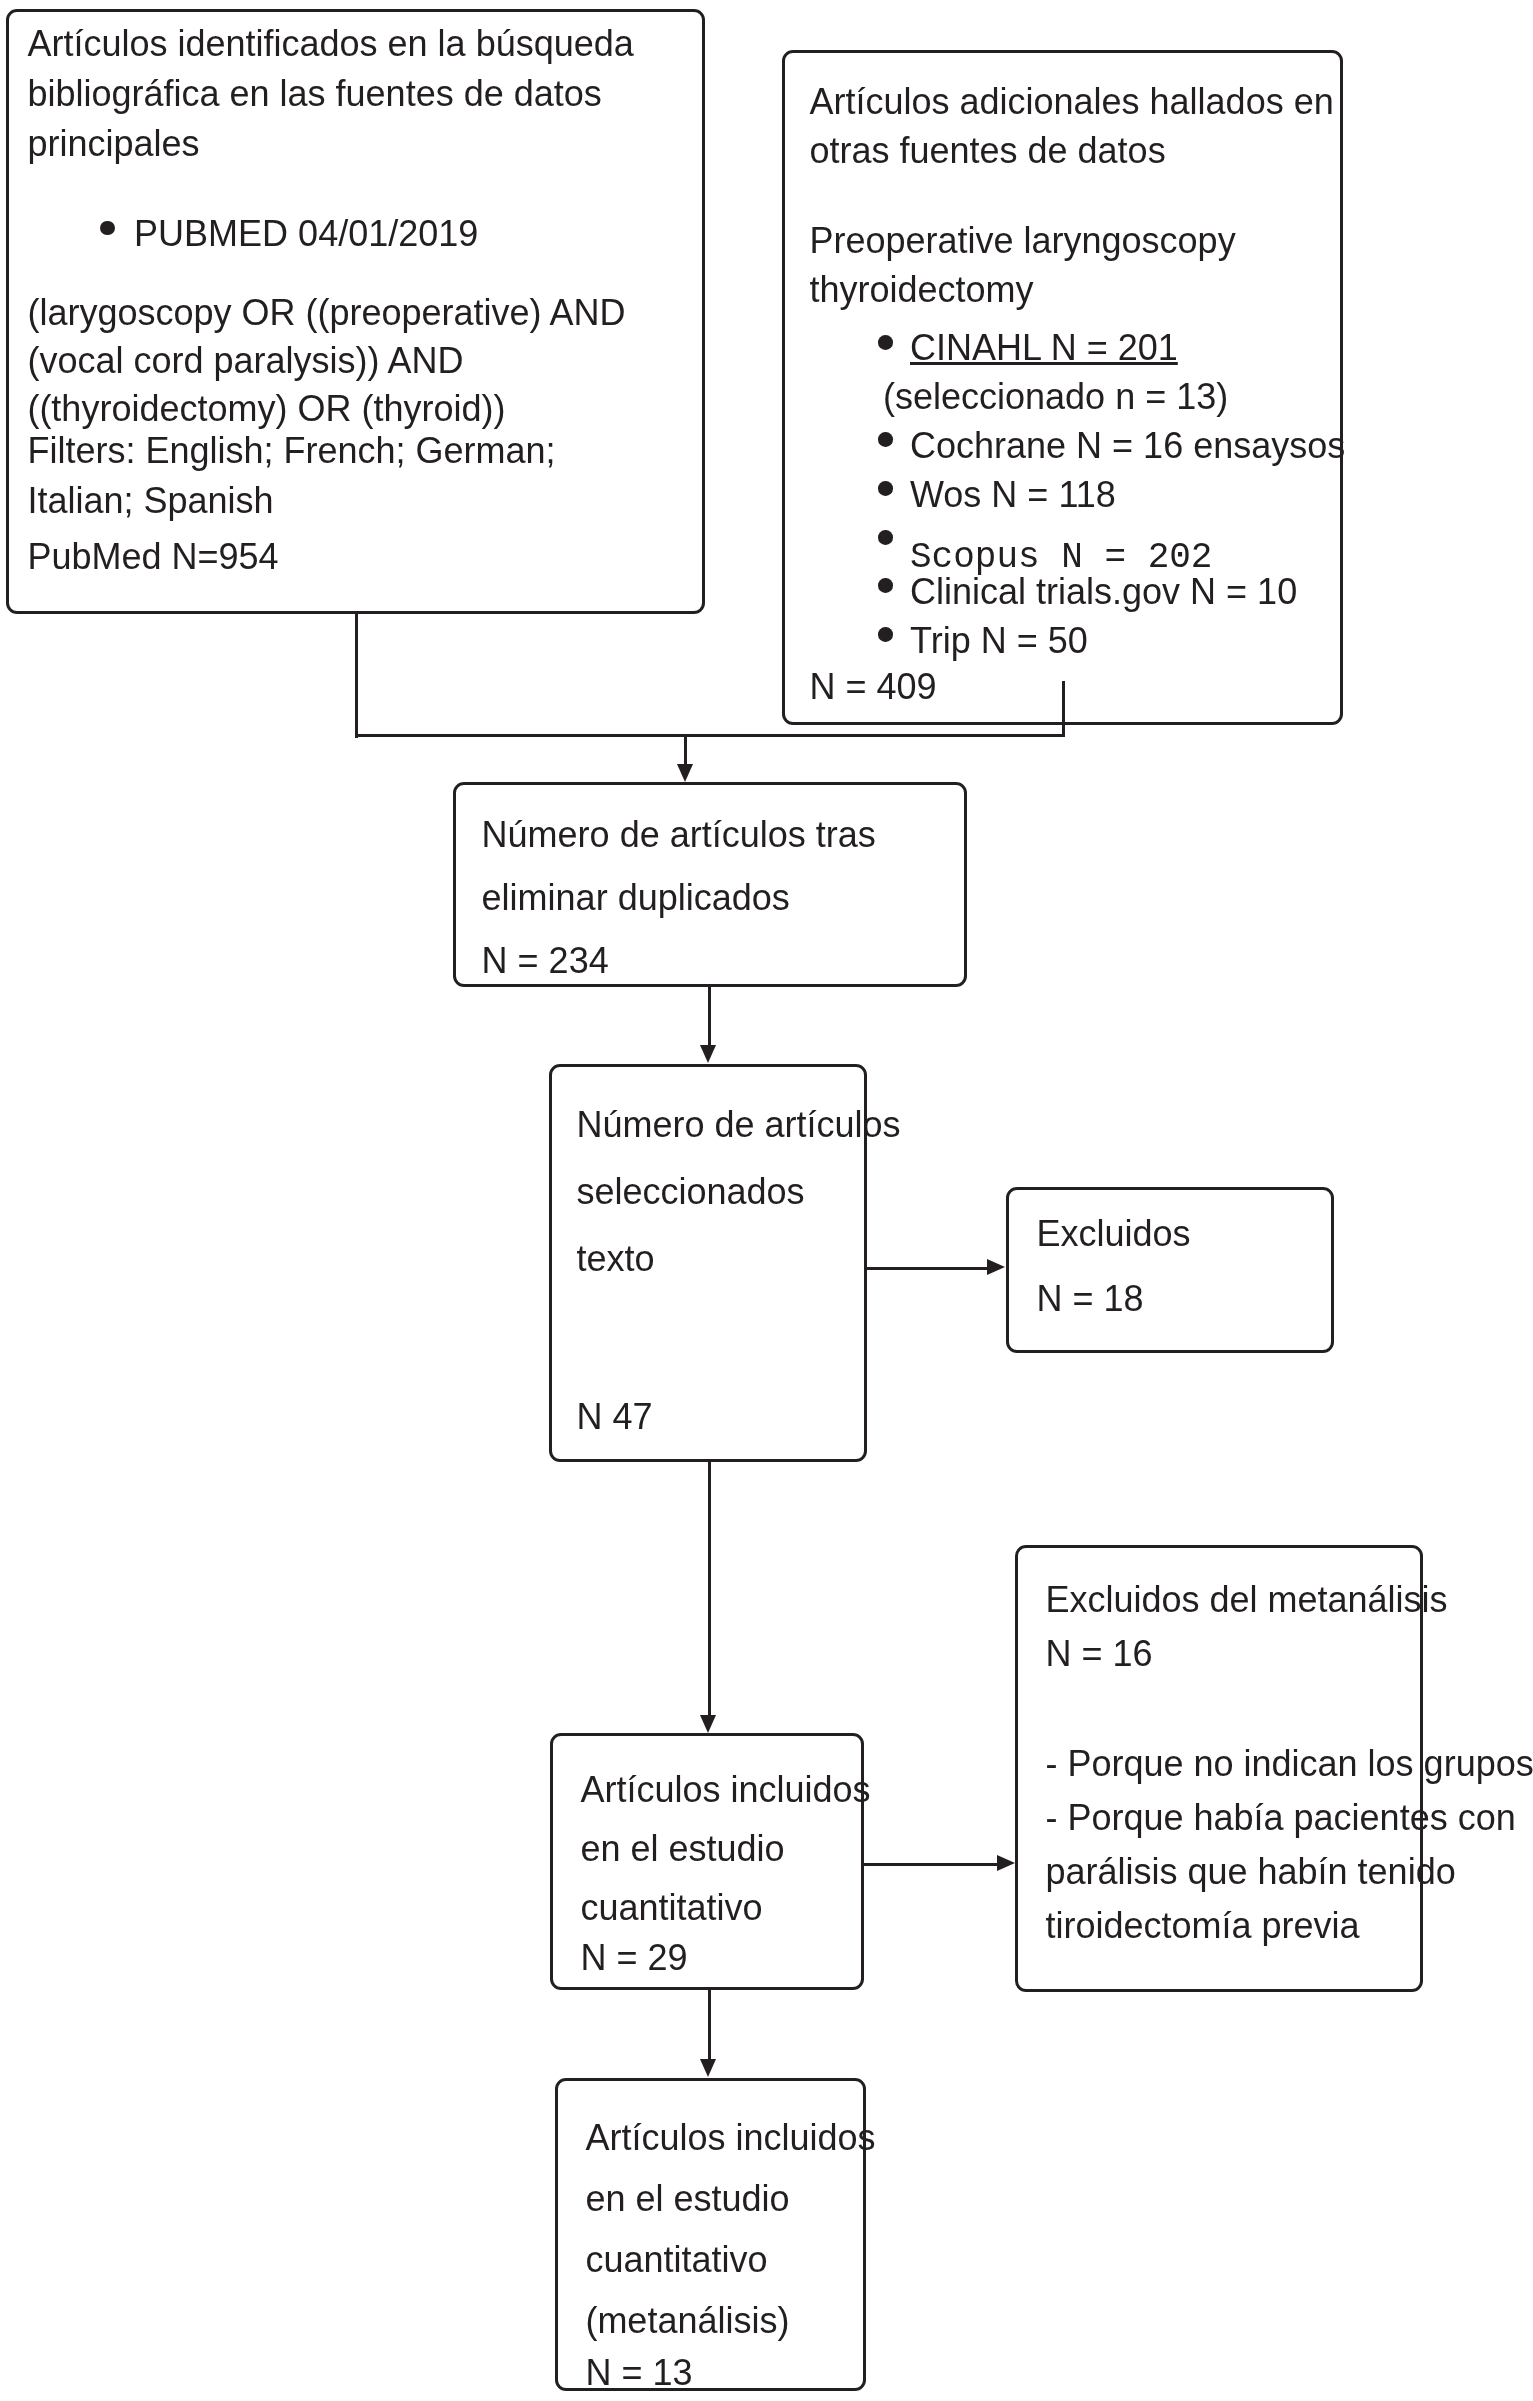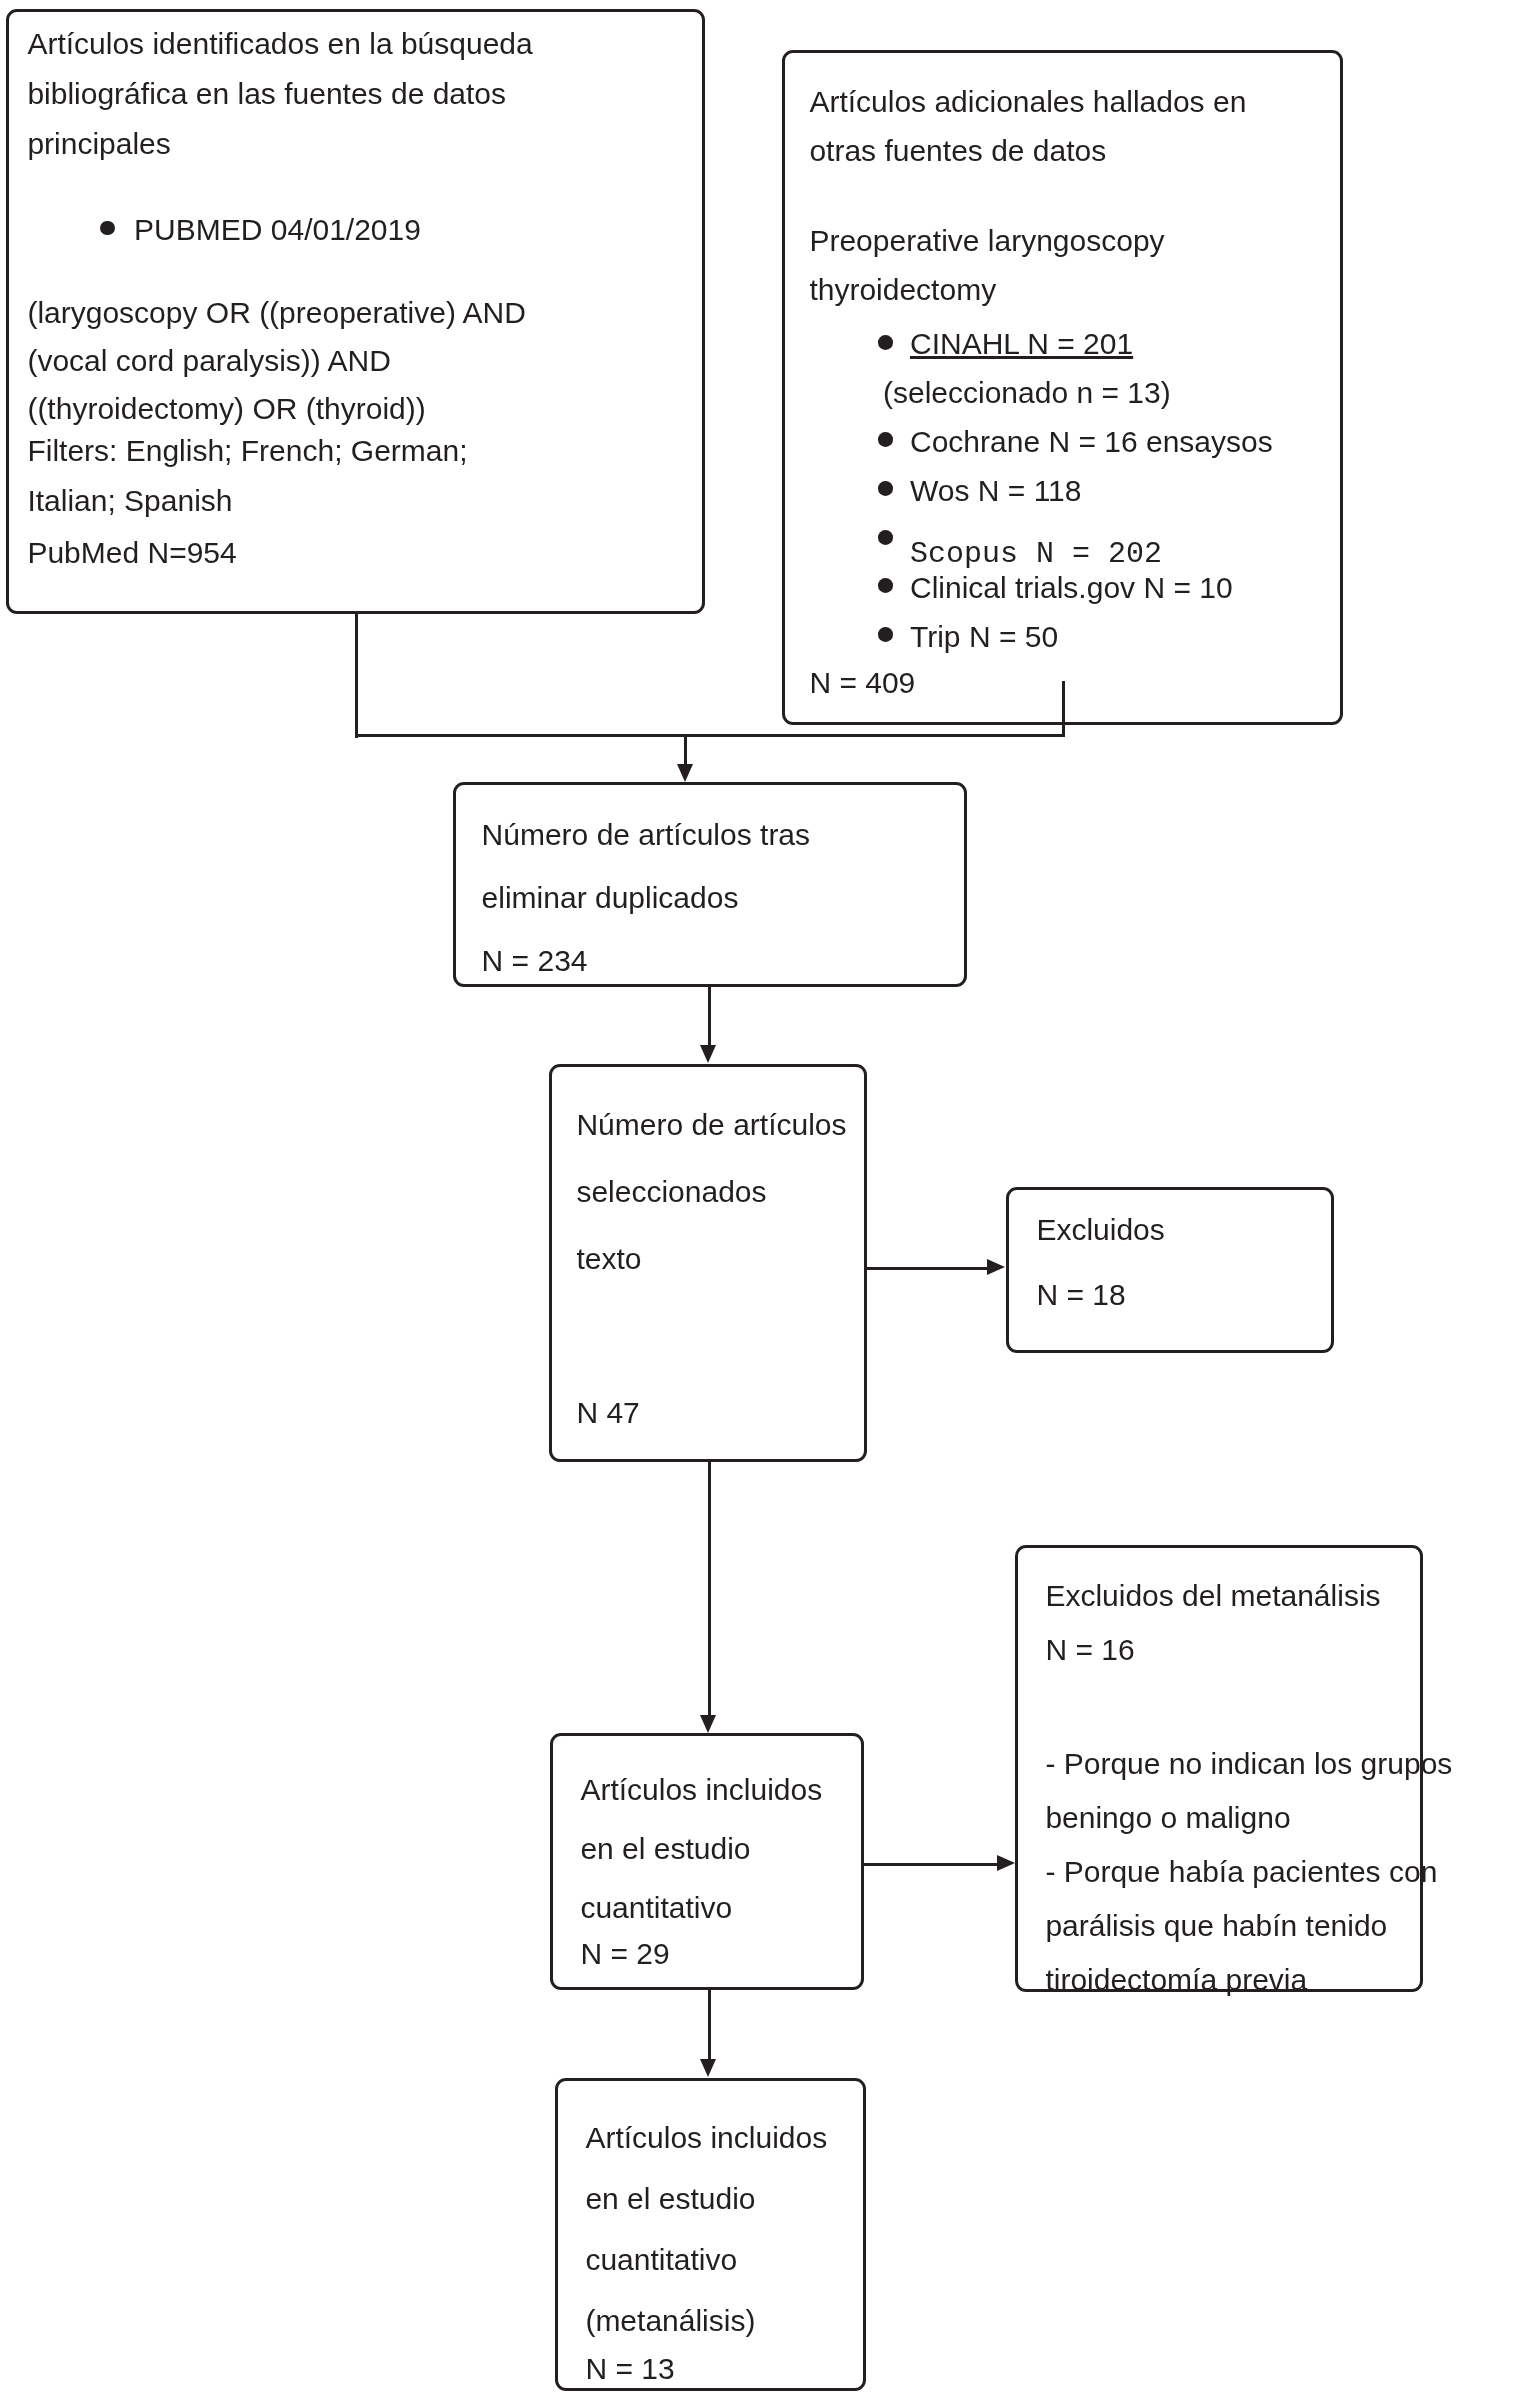--- a/index.html
+++ b/index.html
@@ -7,21 +7,21 @@
     padding: 0;
     background: #ffffff;
   }
   .canvas {
     position: relative;
     width: 1533px;
     height: 2401px;
     background: #ffffff;
     font-family: "Liberation Sans", sans-serif;
     color: #231f20;
-    font-size: 30px;
+    font-size: 36px;
     overflow: hidden;
   }
   .box {
     position: absolute;
     background: #ffffff;
     border: 3px solid #231f20;
     border-radius: 11px;
     box-sizing: border-box;
   }
   .tblock {
@@ -154,21 +154,20 @@
   </div>
 
   <div class="vline" style="left:708px; top:1462px; height:254px;"></div>
   <div class="arrow-down" style="left:700px; top:1715px;"></div>
 
   <div class="box" style="left:1015px; top:1545px; width:408px; height:447px;">
     <div class="tblock" style="left:27.4px; top:30.5px;">Excluidos del metanálisis</div>
     <div class="tblock" style="left:27.4px; top:85px;">N = 16</div>
     <div class="tblock" style="left:27.4px; top:189px; line-height:54px;">
       <div>- Porque no indican los grupos</div>
-      <div>beningo o maligno</div>
       <div>- Porque había pacientes con</div>
       <div>parálisis que habín tenido</div>
       <div>tiroidectomía previa</div>
     </div>
   </div>
 
   <div class="box" style="left:550px; top:1733px; width:314px; height:257px;">
     <div class="tblock" style="left:27.4px; top:24.4px; line-height:59px;">
       <div>Artículos incluidos</div>
       <div>en el estudio</div>

